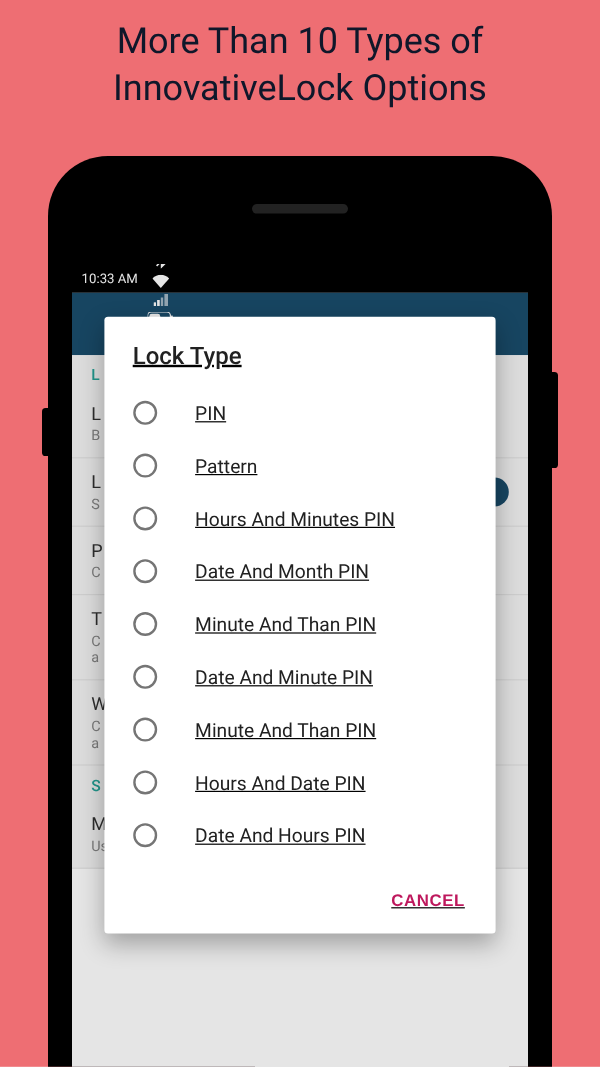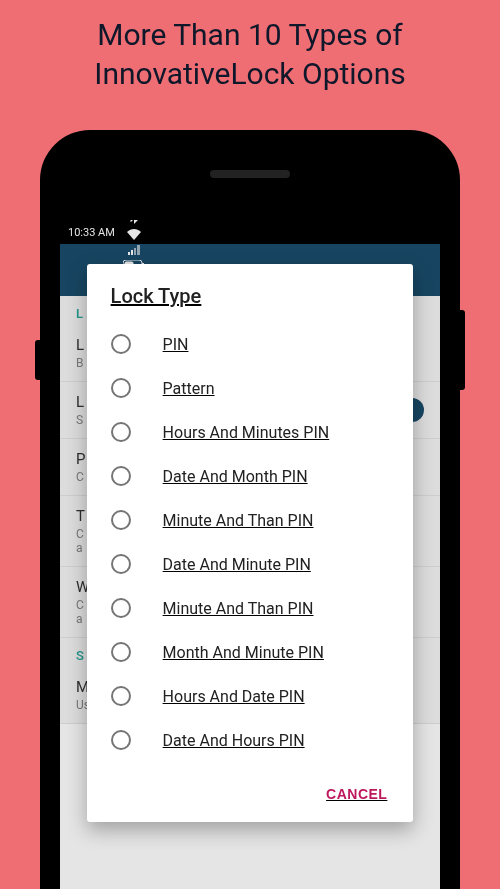--- a/index.html
+++ b/index.html
@@ -334,24 +334,20 @@
           <div class="radio-item">
             <div class="radio-circle"></div>
             <span class="radio-label">Date And Minute PIN</span>
           </div>
           <div class="radio-item">
             <div class="radio-circle"></div>
             <span class="radio-label">Minute And Than PIN</span>
           </div>
           <div class="radio-item">
             <div class="radio-circle"></div>
-            <span class="radio-label">Month And Minute PIN</span>
-          </div>
-          <div class="radio-item">
-            <div class="radio-circle"></div>
             <span class="radio-label">Hours And Date PIN</span>
           </div>
           <div class="radio-item">
             <div class="radio-circle"></div>
             <span class="radio-label">Date And Hours PIN</span>
           </div>
         </div>
 
         <div class="dialog-actions">
           <button class="dialog-button">CANCEL</button>

